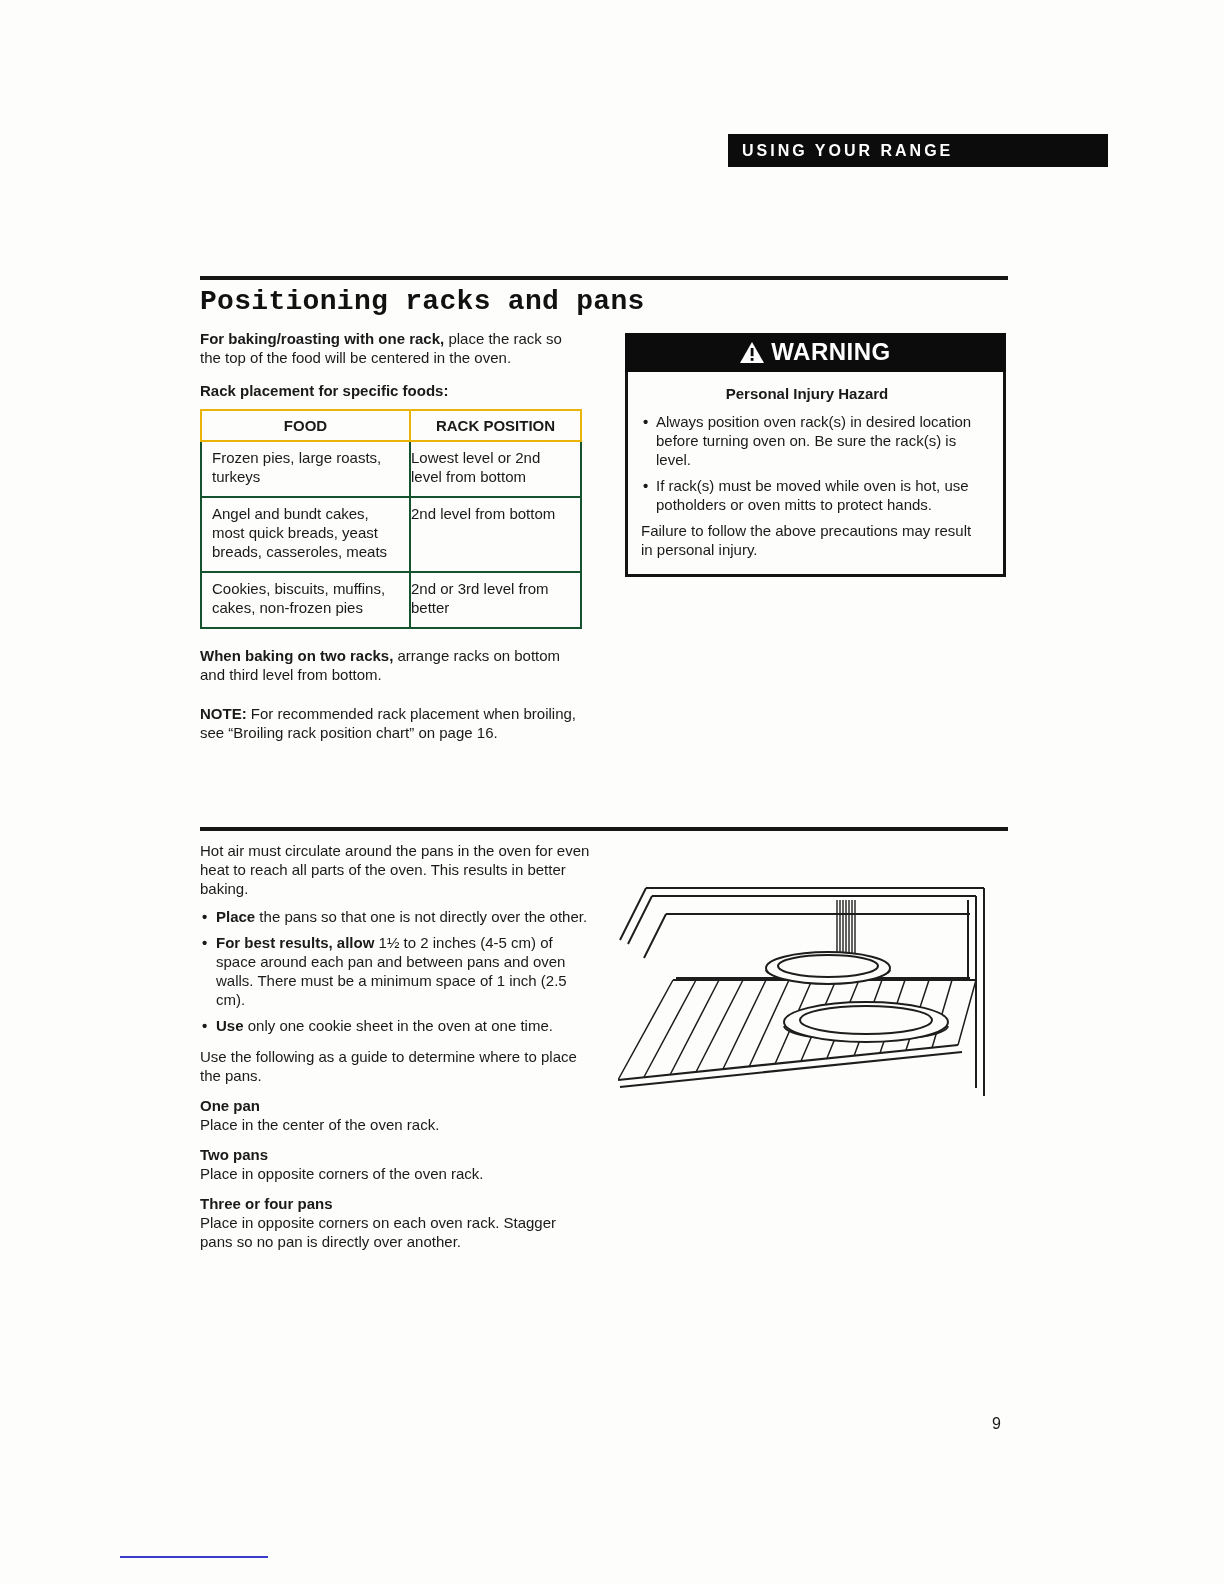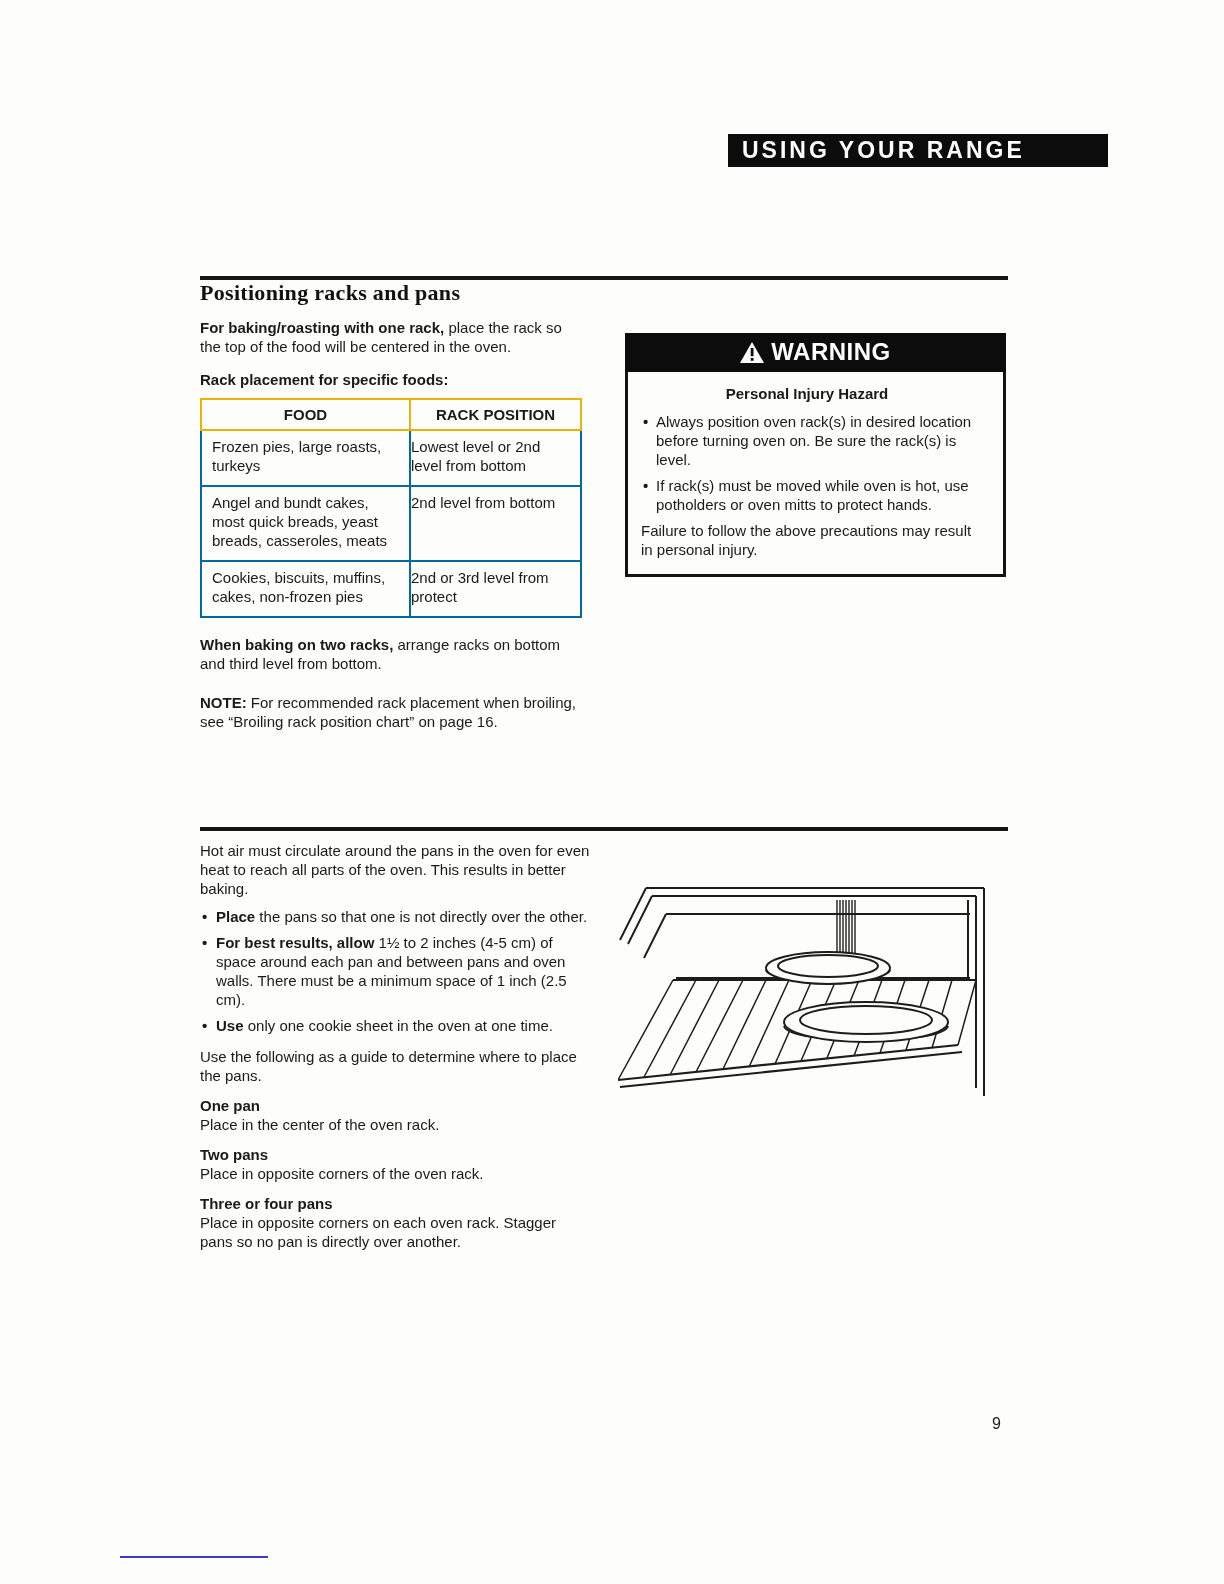--- a/index.html
+++ b/index.html
@@ -2,40 +2,40 @@
 <html><head>
 <meta charset="utf-8">
 <style>
   * { margin:0; padding:0; box-sizing:border-box; }
   html,body { background:#ffffff; }
   body { font-family:"Liberation Sans", sans-serif; color:#1a1a1a; }
   .page { position:relative; width:1224px; height:1584px; background:#fdfdfc; overflow:hidden; }
 
   
   .banner { position:absolute; left:728px; top:134px; width:380px; height:33px;
-            background:#0c0c0c; color:#ffffff; font-weight:bold; font-size:23px;
+            background:#0c0c0c; color:#ffffff; font-weight:bold; font-size:16px;
             letter-spacing:3px; line-height:33px; padding-left:14px; }
 
   
   .section { position:absolute; left:200px; width:808px; }
   .section-1 { top:276px; }
   .section-2 { top:827px; }
   .rule { width:808px; height:4px; background:#161616; }
-  .big-heading { font-family:Liberation Serif, serif; font-weight:bold; font-size:22px;
-                 letter-spacing:0.3px; color:#111; }
+  .big-heading { font-family:Liberation Mono, monospace; font-weight:bold; font-size:28px;
+                 letter-spacing:0.3px; margin-top:6px; color:#111; }
 
   .left-col { width:386px; margin-top:12px; font-size:15px; line-height:19px; }
   .para { margin-bottom:0; }
   .table-label { font-weight:bold; margin-top:14px; }
 
   
   .food-table { border-collapse:collapse; width:382px; margin-top:9px; }
   .food-table th { border:2px solid #eab308; font-weight:bold; font-size:15px;
                    text-align:center; padding:5px 4px; }
-  .food-table td { border:2px solid #0369a1; font-size:15px; line-height:19px;
+  .food-table td { border:2px solid #14532d; font-size:15px; line-height:19px;
                    padding:6px 10px 10px 10px; vertical-align:top; }
   .food-table td.pos { padding-left:0; }
 
   .two-racks { margin-top:17px; }
   .note-para { margin-top:20px; }
 
   
   .warning-box { position:absolute; left:425px; top:57px; width:381px; }
   .warning-header { background:#0c0c0c; color:#ffffff; display:flex; align-items:center;
                     justify-content:center; gap:7px; font-weight:bold; font-size:24px;
@@ -91,21 +91,21 @@
           <tr>
             <td>Frozen pies, large roasts, turkeys</td>
             <td class="pos">Lowest level or 2nd level from bottom</td>
           </tr>
           <tr>
             <td>Angel and bundt cakes, most quick breads, yeast breads, casseroles, meats</td>
             <td class="pos">2nd level from bottom</td>
           </tr>
           <tr>
             <td>Cookies, biscuits, muffins, cakes, non-frozen pies</td>
-            <td class="pos">2nd or 3rd level from protect</td>
+            <td class="pos">2nd or 3rd level from better</td>
           </tr>
         </tbody>
       </table>
 
       <p class="two-racks"><b>When baking on two racks,</b><span> arrange racks on bottom and third level from bottom.</span></p>
 
       <p class="note-para"><b>NOTE:</b><span> For recommended rack placement when broiling, see “Broiling rack position chart” on page 16.</span></p>
     </div>
 
     <div class="warning-box">

